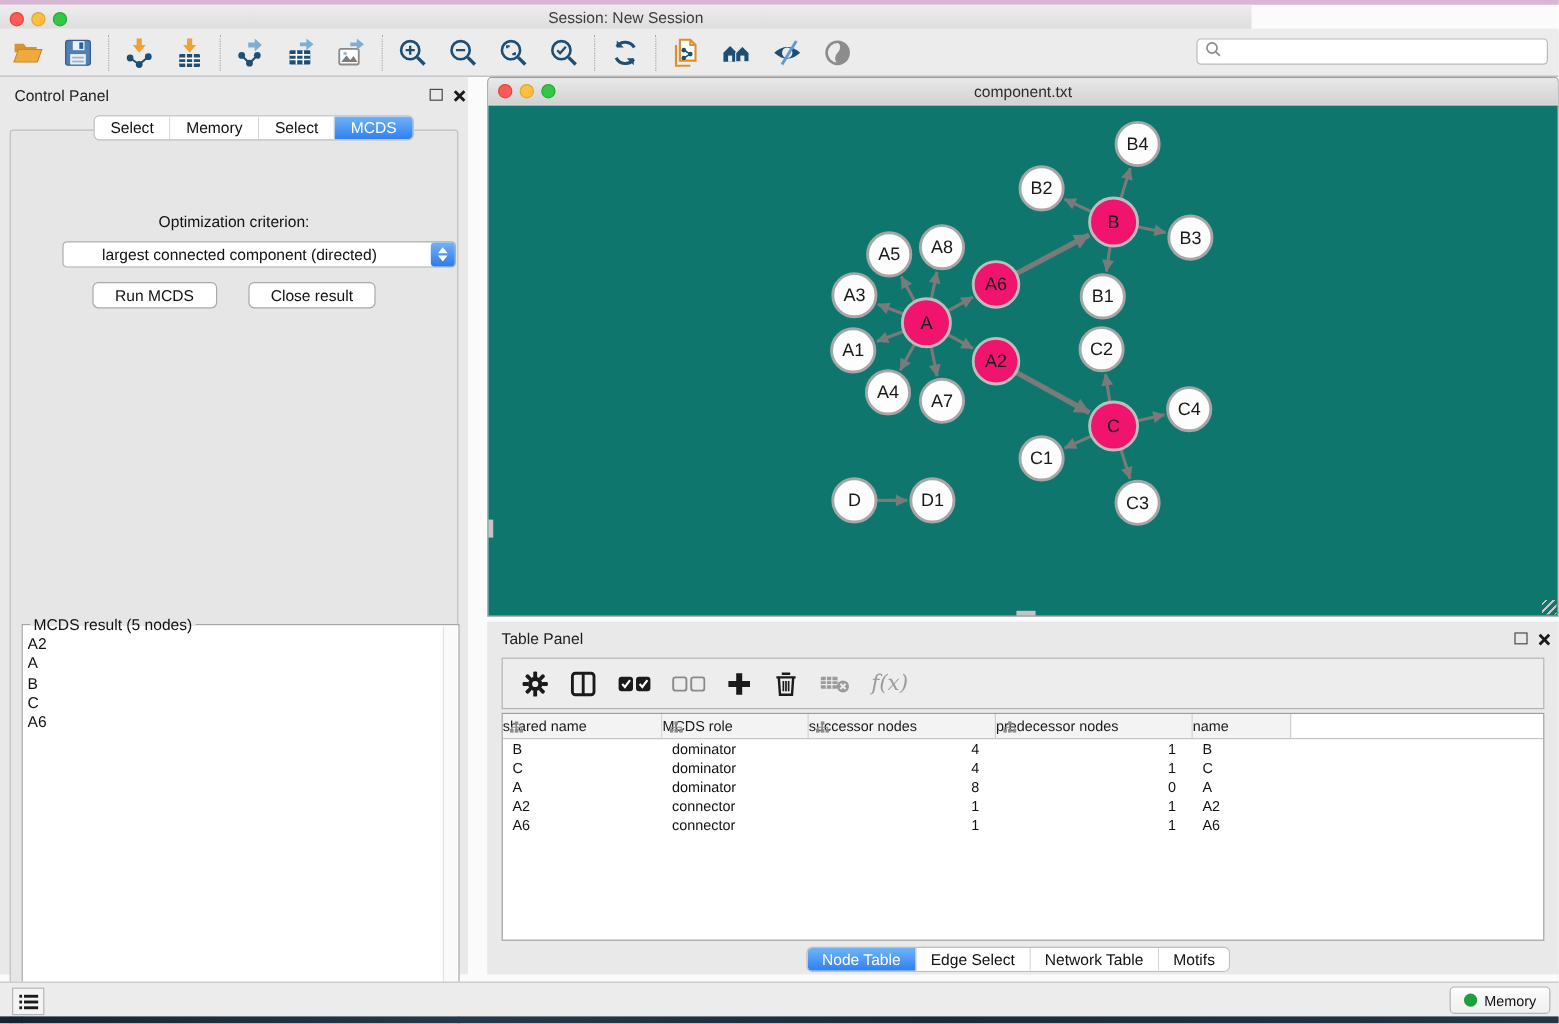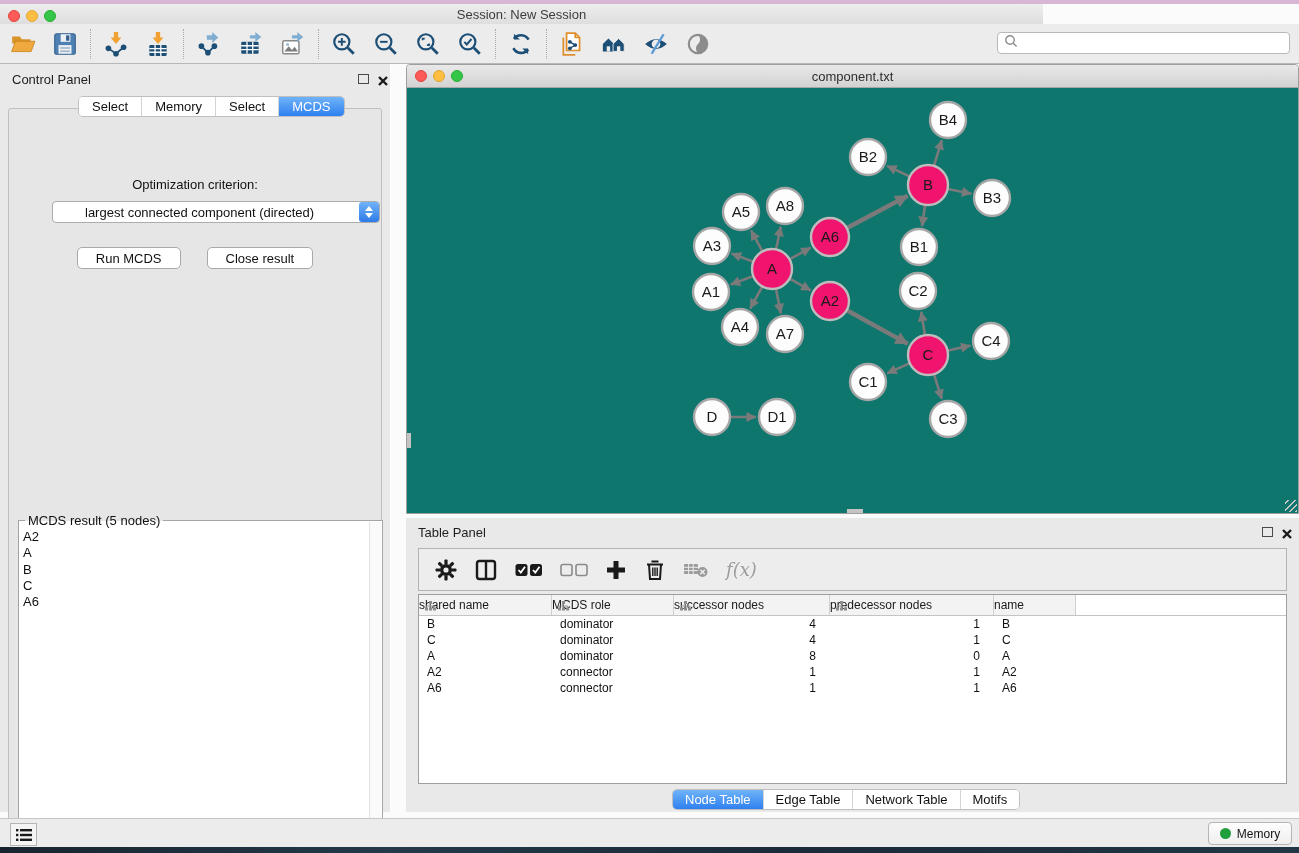--- a/index.html
+++ b/index.html
@@ -49,21 +49,21 @@
   .opt-label { position:absolute; left:0; right:0; top:68px; text-align:center; font-size:13px; color:#111; }
   .dropdown { position:absolute; left:43px; top:92px; width:328px; height:22px; background:#FFFFFF;
     border:1px solid #ADADAD; border-radius:4px; display:flex; align-items:center;padding-left:24px; }
   .dropdown .dd-text { flex:1; font-size:13px; color:#111; padding-left:8px; white-space:nowrap; }
   .dd-stepper { width:20px; height:20px; margin:0; border-radius:3px;
     background:linear-gradient(#71B2F8,#2E7BE8); position:relative; }
   .dd-up { position:absolute; left:6px; top:4px; width:0; height:0;
     border-left:4px solid transparent; border-right:4px solid transparent; border-bottom:5px solid #FFF; }
   .dd-down { position:absolute; left:6px; bottom:4px; width:0; height:0;
     border-left:4px solid transparent; border-right:4px solid transparent; border-top:5px solid #FFF; }
-  .btn-row { position:absolute; left:0; right:0; top:138px; display:flex; justify-content:center; gap:26px; }
+  .btn-row { position:absolute; left:0; right:0; top:126px; display:flex; justify-content:center; gap:26px; }
   .push-btn { height:22px; background:#FFFFFF; border:1px solid #A9A9A9; border-radius:5px;
     font-size:13px; color:#111; padding:0 18px; display:flex; align-items:center; }
 
   .result-box { position:absolute; left:9px; top:411px; width:365px; height:335px;
     background:#FFFFFF; border:1px solid #A5A5A5; }
   .result-legend { position:absolute; left:6px; top:-8px; font-size:13px; color:#111; padding:0 3px;
     background:linear-gradient(#E6E6E6 55%, #FFFFFF 55%); }
   .result-list { position:absolute; left:4px; top:8px; right:16px; bottom:4px; overflow:hidden; }
   .result-item { font-size:13px; color:#111; line-height:16.3px; }
   .result-scroll { position:absolute; right:1px; top:1px; bottom:1px; width:12px;
@@ -610,21 +610,21 @@
             <div class="td l" style="width: 122px;">connector</div>
             <div class="td r" style="width: 156px;">1</div>
             <div class="td r" style="width: 164px;">1</div>
             <div class="td l" style="width: 82px;">A6</div>
           </div>
         </div>
     </div>
 
     <div class="seg-row tp-tabs">
         <span class="seg active">Node Table</span>
-        <span class="seg">Edge Table</span>
+        <span class="seg">Edge Select</span>
         <span class="seg">Network Table</span>
         <span class="seg">Motifs</span>
       </div>
   </div>
 
   <div class="status-bar">
     <span class="list-btn">
       <svg width="16" height="14" viewBox="0 0 16 14">
           <g fill="#1A1A1A">
             <rect x="0" y="1" width="2.4" height="2.4"></rect>

